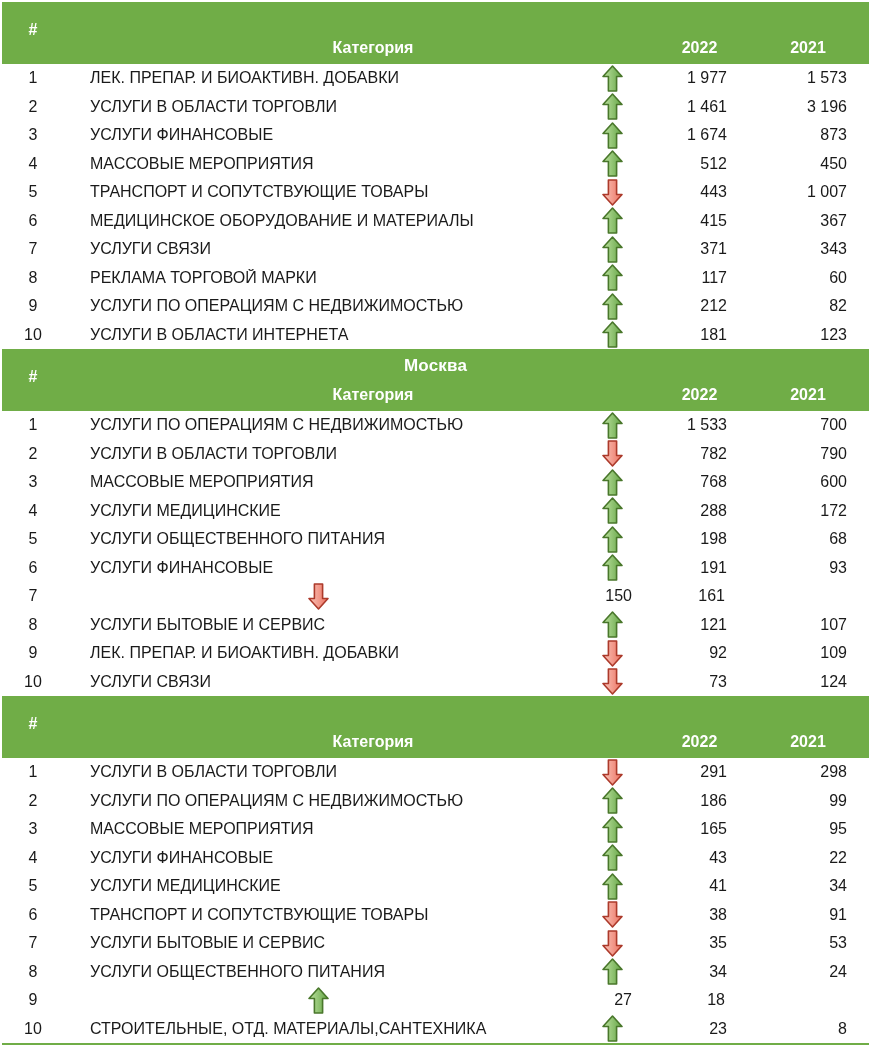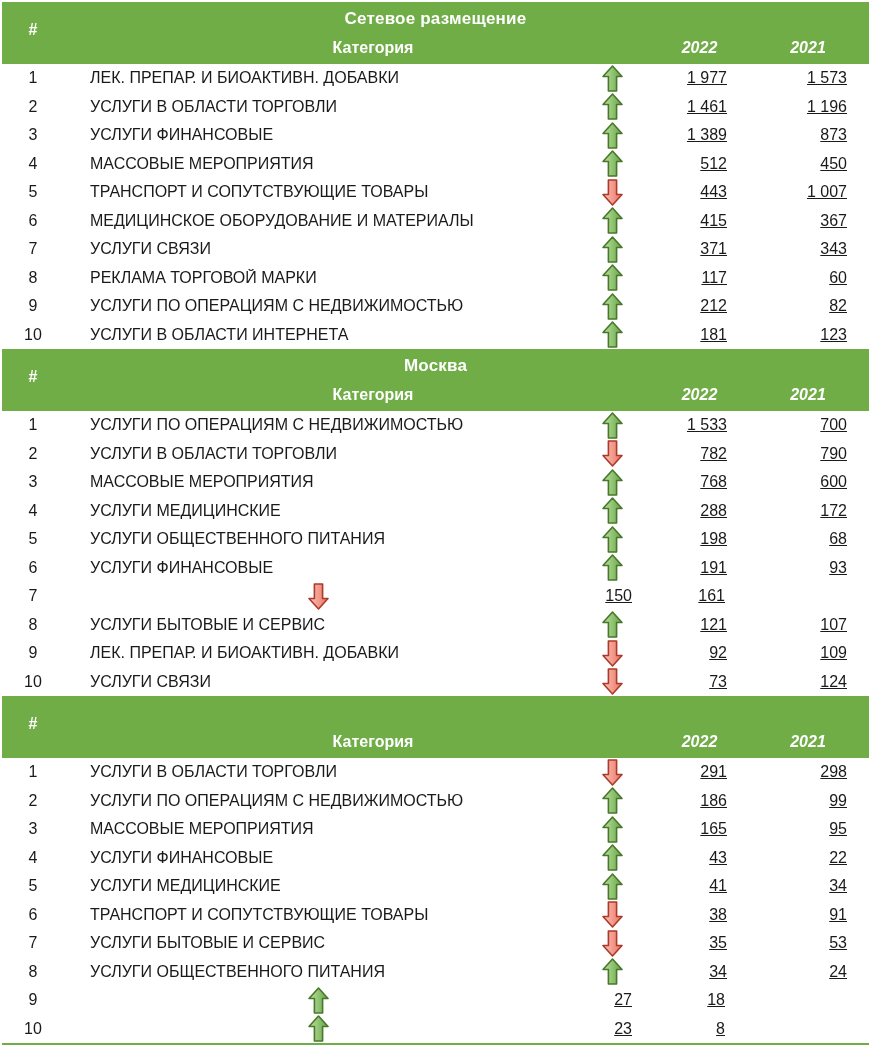--- a/index.html
+++ b/index.html
@@ -46,21 +46,21 @@
   }
   .cols-line {
     position: absolute;
     bottom: 7px; left: 0; right: 0;
     display: grid;
     grid-template-columns: 62px 1fr 80px 95px 122px;
     font-size: 16px;
     margin-left: 30px;
   }
   .cat-head { grid-column: 2 / 4; text-align: center; }
-  .y-head   { text-align: center; font-style: italic; }
+  .y-head   { text-align: center; }
   .y2022    { grid-column: 4; }
   .y2021    { grid-column: 5; text-align: center; }
 
   
   .rows { background: #fff; }
   .row {
     height: 28.5px;
     display: grid;
     grid-template-columns: 62px 1fr 80px 95px 122px;
     align-items: center;
@@ -69,21 +69,21 @@
     white-space: pre;
   }
   .c.rank { text-align: center; }
   .c.cat  { padding-left: 26px; overflow: hidden; }
   .c.arrow {
     display: flex;
     align-items: center;
     justify-content: center;
   }
   .c.arrow svg { display: block; }
-  .c.num  { text-align: right; padding-right: 20px; text-decoration: underline; }
+  .c.num  { text-align: right; padding-right: 20px; }
   .c.n2021 { padding-right: 22px; }
   .defs-holder { position: absolute; width: 0; height: 0; }
 </style>
 </head>
 <body>
 
 <svg class="defs-holder" aria-hidden="true">
   <defs>
     <linearGradient id="gradUp" x1="0" y1="0" x2="1" y2="0">
       <stop offset="0" style="stop-color:var(--up-fill-light)"></stop>
@@ -93,37 +93,36 @@
       <stop offset="0" style="stop-color:var(--down-fill-light)"></stop>
       <stop offset="1" style="stop-color:var(--down-fill)"></stop>
     </linearGradient>
   </defs>
 </svg>
 
 <div class="report-table">
     <div class="section">
       <div class="sec-header">
         <div class="hash-cell">#</div>
-        <div class="title-line">Сетевое размещение</div>
         <div class="cols-line">
           <div class="cat-head">Категория</div>
           <div class="y-head y2022">2022</div>
           <div class="y-head y2021">2021</div>
         </div>
       </div>
       <div class="rows">
         <div class="row"><div class="c rank">1</div><div class="c cat">ЛЕК. ПРЕПАР. И БИОАКТИВН. ДОБАВКИ</div><div class="c arrow"><svg width="21" height="27" viewBox="0 0 21 27">
               <polygon points="10.5,1 20,11.5 14.6,11.5 14.6,26 6.4,26 6.4,11.5 1,11.5" fill="url(#gradUp)" stroke="var(--up-stroke)" stroke-width="1.6" stroke-linejoin="round"></polygon>
             </svg></div><div class="c num">1 977</div><div class="c num n2021">1 573</div></div>
         <div class="row"><div class="c rank">2</div><div class="c cat">УСЛУГИ В ОБЛАСТИ ТОРГОВЛИ</div><div class="c arrow"><svg width="21" height="27" viewBox="0 0 21 27">
               <polygon points="10.5,1 20,11.5 14.6,11.5 14.6,26 6.4,26 6.4,11.5 1,11.5" fill="url(#gradUp)" stroke="var(--up-stroke)" stroke-width="1.6" stroke-linejoin="round"></polygon>
-            </svg></div><div class="c num">1 461</div><div class="c num n2021">1 196</div></div>
+            </svg></div><div class="c num">1 461</div><div class="c num n2021">3 196</div></div>
         <div class="row"><div class="c rank">3</div><div class="c cat">УСЛУГИ ФИНАНСОВЫЕ</div><div class="c arrow"><svg width="21" height="27" viewBox="0 0 21 27">
               <polygon points="10.5,1 20,11.5 14.6,11.5 14.6,26 6.4,26 6.4,11.5 1,11.5" fill="url(#gradUp)" stroke="var(--up-stroke)" stroke-width="1.6" stroke-linejoin="round"></polygon>
-            </svg></div><div class="c num">1 389</div><div class="c num n2021">873</div></div>
+            </svg></div><div class="c num">1 674</div><div class="c num n2021">873</div></div>
         <div class="row"><div class="c rank">4</div><div class="c cat">МАССОВЫЕ МЕРОПРИЯТИЯ</div><div class="c arrow"><svg width="21" height="27" viewBox="0 0 21 27">
               <polygon points="10.5,1 20,11.5 14.6,11.5 14.6,26 6.4,26 6.4,11.5 1,11.5" fill="url(#gradUp)" stroke="var(--up-stroke)" stroke-width="1.6" stroke-linejoin="round"></polygon>
             </svg></div><div class="c num">512</div><div class="c num n2021">450</div></div>
         <div class="row"><div class="c rank">5</div><div class="c cat">ТРАНСПОРТ И СОПУТСТВУЮЩИЕ ТОВАРЫ</div><div class="c arrow"><svg width="21" height="27" viewBox="0 0 21 27">
               <polygon points="10.5,26 1,15.5 6.4,15.5 6.4,1 14.6,1 14.6,15.5 20,15.5" fill="url(#gradDown)" stroke="var(--down-stroke)" stroke-width="1.6" stroke-linejoin="round"></polygon>
             </svg></div><div class="c num">443</div><div class="c num n2021">1 007</div></div>
         <div class="row"><div class="c rank">6</div><div class="c cat">МЕДИЦИНСКОЕ ОБОРУДОВАНИЕ И МАТЕРИАЛЫ</div><div class="c arrow"><svg width="21" height="27" viewBox="0 0 21 27">
               <polygon points="10.5,1 20,11.5 14.6,11.5 14.6,26 6.4,26 6.4,11.5 1,11.5" fill="url(#gradUp)" stroke="var(--up-stroke)" stroke-width="1.6" stroke-linejoin="round"></polygon>
             </svg></div><div class="c num">415</div><div class="c num n2021">367</div></div>
         <div class="row"><div class="c rank">7</div><div class="c cat">УСЛУГИ СВЯЗИ</div><div class="c arrow"><svg width="21" height="27" viewBox="0 0 21 27">
@@ -213,18 +212,18 @@
             </svg></div><div class="c num">38</div><div class="c num n2021">91</div></div>
         <div class="row"><div class="c rank">7</div><div class="c cat">УСЛУГИ БЫТОВЫЕ И СЕРВИС</div><div class="c arrow"><svg width="21" height="27" viewBox="0 0 21 27">
               <polygon points="10.5,26 1,15.5 6.4,15.5 6.4,1 14.6,1 14.6,15.5 20,15.5" fill="url(#gradDown)" stroke="var(--down-stroke)" stroke-width="1.6" stroke-linejoin="round"></polygon>
             </svg></div><div class="c num">35</div><div class="c num n2021">53</div></div>
         <div class="row"><div class="c rank">8</div><div class="c cat">УСЛУГИ ОБЩЕСТВЕННОГО ПИТАНИЯ</div><div class="c arrow"><svg width="21" height="27" viewBox="0 0 21 27">
               <polygon points="10.5,1 20,11.5 14.6,11.5 14.6,26 6.4,26 6.4,11.5 1,11.5" fill="url(#gradUp)" stroke="var(--up-stroke)" stroke-width="1.6" stroke-linejoin="round"></polygon>
             </svg></div><div class="c num">34</div><div class="c num n2021">24</div></div>
         <div class="row"><div class="c rank">9</div><div class="c arrow"><svg width="21" height="27" viewBox="0 0 21 27">
               <polygon points="10.5,1 20,11.5 14.6,11.5 14.6,26 6.4,26 6.4,11.5 1,11.5" fill="url(#gradUp)" stroke="var(--up-stroke)" stroke-width="1.6" stroke-linejoin="round"></polygon>
             </svg></div><div class="c num">27</div><div class="c num n2021">18</div></div>
-        <div class="row"><div class="c rank">10</div><div class="c arrow"><svg width="21" height="27" viewBox="0 0 21 27">
+        <div class="row"><div class="c rank">10</div><div class="c cat">СТРОИТЕЛЬНЫЕ, ОТД. МАТЕРИАЛЫ,САНТЕХНИКА</div><div class="c arrow"><svg width="21" height="27" viewBox="0 0 21 27">
               <polygon points="10.5,1 20,11.5 14.6,11.5 14.6,26 6.4,26 6.4,11.5 1,11.5" fill="url(#gradUp)" stroke="var(--up-stroke)" stroke-width="1.6" stroke-linejoin="round"></polygon>
             </svg></div><div class="c num">23</div><div class="c num n2021">8</div></div>
       </div>
     </div>
   </div>
 
 </body></html>

